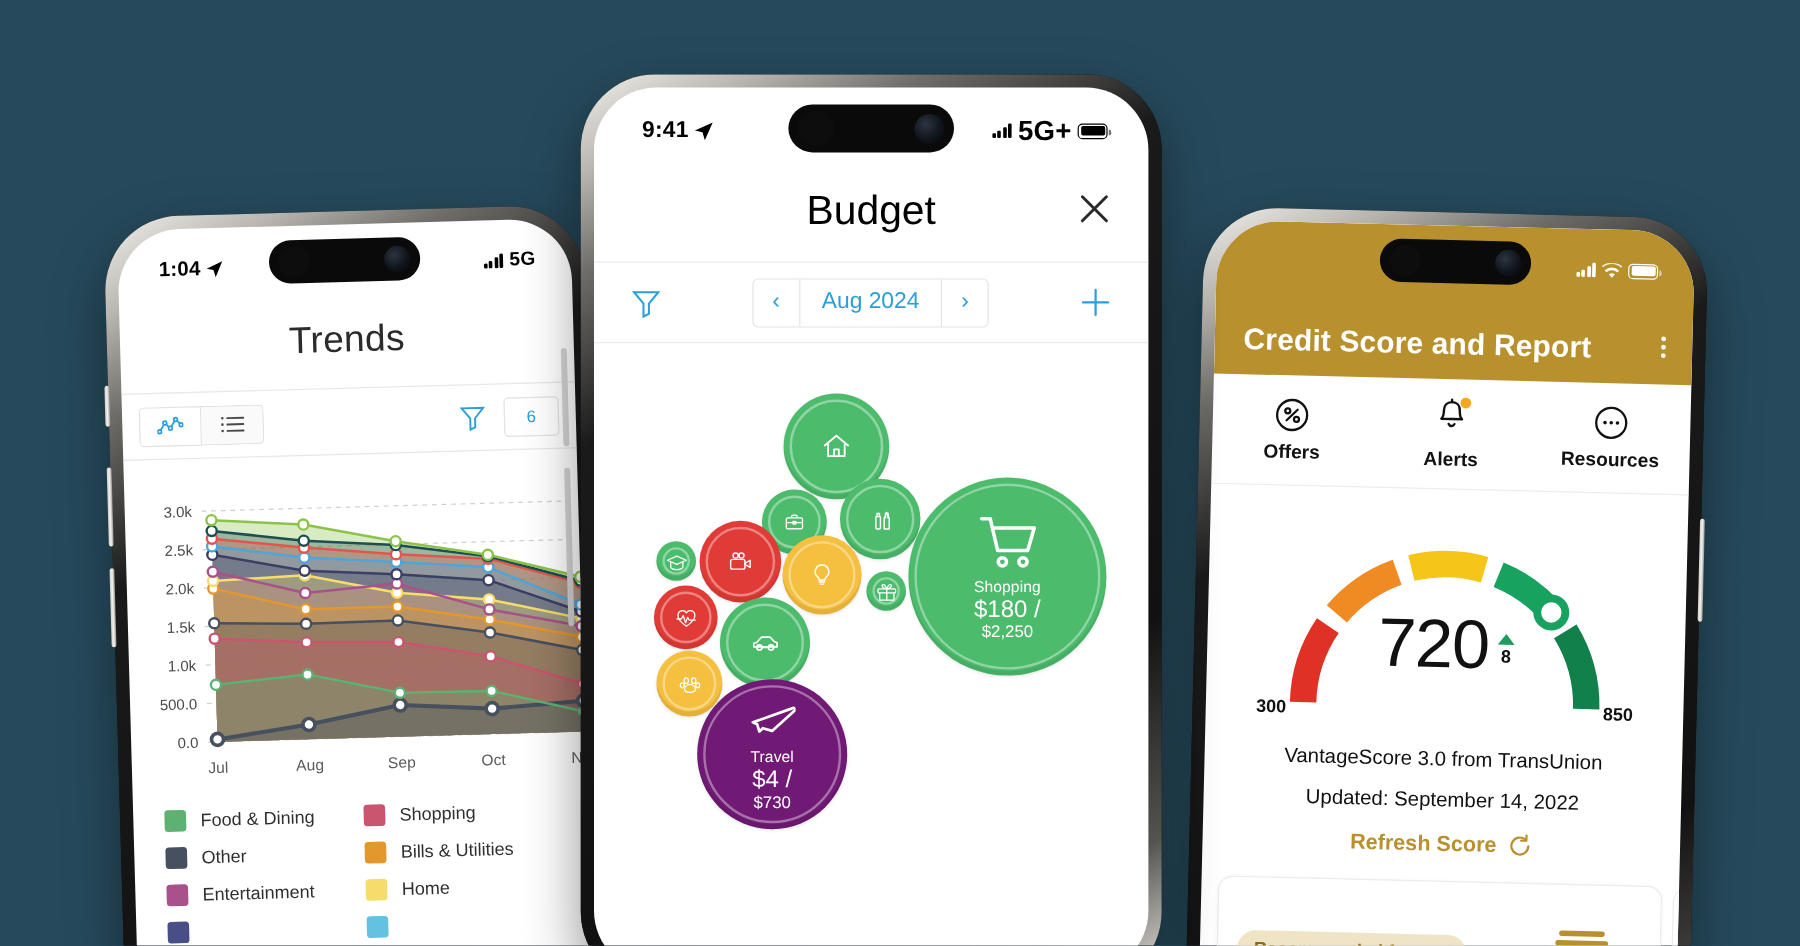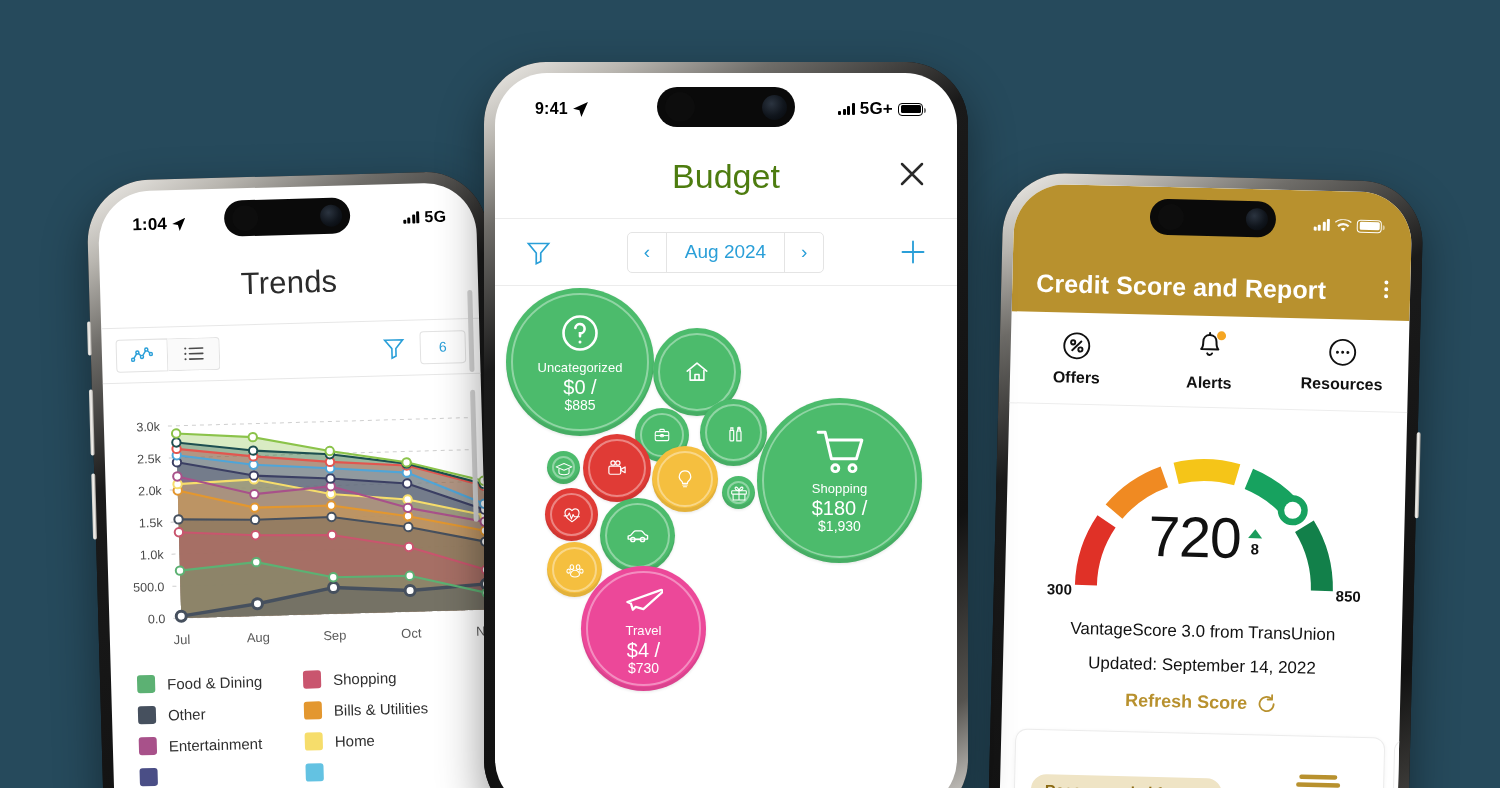--- a/index.html
+++ b/index.html
@@ -101,21 +101,21 @@
 
   
   #phone-center {
     width: 484px; height: 760px;
     left: 484px; top: 62px;
   }
   #phone-center .statusbar { color:#000; padding-top: 16px; }
   #phone-center .notch { width:138px; height:40px; top:14px; }
   .bud-head { padding-top: 84px; position:relative; display:flex;
     align-items:center; justify-content:center; }
-  .bud-title { font-size:34px; color:#4d7c0f; font-weight:400; }
+  .bud-title { font-size:34px; color:#000000; font-weight:400; }
   .bud-close { position:absolute; right:30px; top:86px; width:30px; height:30px; }
   .bud-bar { margin-top:22px; border-top:1px solid #ececec; border-bottom:1px solid #ececec;
     height:68px; display:flex; align-items:center; justify-content:space-between; padding:0 30px; }
   .month-sel { display:flex; align-items:stretch; border-radius:5px; overflow:hidden;
     border:1px solid #e4e4e4; height:41px; }
   .month-sel > div { display:flex; align-items:center; justify-content:center; color:#2a9fd8; }
   .ms-prev, .ms-next { width:39px; font-size:19px; }
   .ms-prev { border-right:1px solid #e4e4e4; }
   .ms-next { border-left:1px solid #e4e4e4; }
   .ms-label { padding:0 18px; font-size:19px; }
@@ -497,33 +497,33 @@
 
   <div class="phone" id="phone-center">
     <div class="phone-inner">
       <div class="notch">
         <div class="dot-l" style="width:30px;height:30px"></div>
         <div class="cam" style="width:25px;height:25px"></div>
       </div>
 
       <div class="statusbar" style="padding:18px 34px 0 40px">
         <div class="sb-left">
-          <span style="font-size:16px">9:41</span>
+          <span style="font-size:19px">9:41</span>
           <svg width="17" height="17" viewBox="0 0 16 16">
             <path d="M15 1 L1 7.2 L7 8.6 L8.8 15 Z" fill="#000"></path>
           </svg>
         </div>
         <div class="sb-right">
           <span class="bars">
               <i></i>
               <i></i>
               <i></i>
               <i></i>
             </span>
-          <span style="font-size:17px">5G+</span>
+          <span style="font-size:23px">5G+</span>
           <span class="batt">
               <i></i>
             </span>
         </div>
       </div>
 
       <div class="bud-head">
         <div class="bud-title">Budget</div>
         <svg class="bud-close" viewBox="0 0 24 24" stroke="#2a2a2a" stroke-width="2" stroke-linecap="round">
           <path d="M4 4 L20 20 M20 4 L4 20"></path>
@@ -538,33 +538,20 @@
           <div class="ms-prev">‹</div>
           <div class="ms-label">Aug 2024</div>
           <div class="ms-next">›</div>
         </div>
         <svg width="28" height="28" viewBox="0 0 24 24" stroke="#2a9fd8" stroke-width="1.6" stroke-linecap="round">
           <path d="M12 3v18M3 12h18"></path>
         </svg>
       </div>
 
       <div class="bubbles" id="bubbles">
-          <div class="bub" style="width: 148px; height: 148px; left: 11px; top: 2px; background: rgb(76, 187, 108);">
-            <span class="ring"></span>
-            <span class="bicon">
-              <svg width="44" height="44" viewBox="0 0 32 32" fill="none" stroke="#fff" stroke-width="1.9">
-                <circle cx="16" cy="16" r="12"></circle>
-                <path d="M12.6 12.4a3.4 3.4 0 1 1 3.4 3.9v2" stroke-linecap="round"></path>
-                <circle cx="16" cy="22.6" r="1.1" fill="#fff" stroke="none"></circle>
-              </svg>
-            </span>
-            <span class="bname">Uncategorized</span>
-            <span class="bamt">$0 /</span>
-            <span class="bden">$885</span>
-          </div>
           <div class="bub" style="width: 88px; height: 88px; left: 158px; top: 42px; background: rgb(76, 187, 108);">
             <span class="ring"></span>
             <span class="bicon">
               <svg width="26" height="26" viewBox="0 0 32 32" fill="none" stroke="#fff" stroke-width="1.9">
                 <path d="M4 15 16 5l12 10" stroke-linecap="round" stroke-linejoin="round"></path>
                 <path d="M7.5 13.3V26h17V13.3" stroke-linejoin="round"></path>
                 <path d="M13.5 26v-7h5v7" stroke-linejoin="round"></path>
               </svg>
             </span>
           </div>
@@ -634,21 +621,21 @@
             <span class="ring"></span>
             <span class="bicon">
               <svg width="50" height="50" viewBox="0 0 32 32" fill="none" stroke="#fff" stroke-width="1.9">
                 <circle cx="13" cy="27" r="2.2"></circle>
                 <circle cx="24" cy="27" r="2.2"></circle>
                 <path d="M2 4h4.5l4 17h16l3.5-12H9" stroke-linecap="round" stroke-linejoin="round"></path>
               </svg>
             </span>
             <span class="bname">Shopping</span>
             <span class="bamt">$180 /</span>
-            <span class="bden">$1,930</span>
+            <span class="bden">$2,250</span>
           </div>
           <div class="bub" style="width: 53px; height: 53px; left: 50px; top: 202px; background: rgb(224, 59, 54);">
             <span class="ring"></span>
             <span class="bicon">
               <svg width="18" height="18" viewBox="0 0 32 32" fill="none" stroke="#fff" stroke-width="1.9">
                 <path d="M16 28S3.5 20.5 3.5 12.2A6.8 6.8 0 0 1 16 8.3a6.8 6.8 0 0 1 12.5 3.9C28.5 20.5 16 28 16 28z" stroke-linejoin="round"></path>
                 <path d="M2 17.5h6.5l2.8-5 3.6 10.5 3-8 2.2 4h9" stroke-linecap="round" stroke-linejoin="round"></path>
               </svg>
             </span>
           </div>
@@ -668,21 +655,21 @@
             <span class="bicon">
               <svg width="18" height="18" viewBox="0 0 32 32" fill="none" stroke="#fff" stroke-width="1.9">
                 <ellipse cx="10.5" cy="11" rx="3.2" ry="4.2"></ellipse>
                 <ellipse cx="21.5" cy="11" rx="3.2" ry="4.2"></ellipse>
                 <ellipse cx="4.6" cy="18" rx="3" ry="3.6"></ellipse>
                 <ellipse cx="27.4" cy="18" rx="3" ry="3.6"></ellipse>
                 <path d="M16 16.5c4.6 0 8 3.6 8 7.2s-3.4 4.6-8 4.6-8-1-8-4.6 3.4-7.2 8-7.2z" stroke-linejoin="round"></path>
               </svg>
             </span>
           </div>
-          <div class="bub" style="width: 125px; height: 125px; left: 86px; top: 280px; background: #ec4899;">
+          <div class="bub" style="width: 125px; height: 125px; left: 86px; top: 280px; background: #701a75;">
             <span class="ring"></span>
             <span class="bicon">
               <svg width="38" height="38" viewBox="0 0 32 32" fill="none" stroke="#fff" stroke-width="1.9">
                 <path d="M2 18.5 30 8.5c1.4-.5 2.2 1.2 1 2.1L15.5 24.5 9 22.6 6.6 25 5 19.8z" stroke-linejoin="round"></path>
               </svg>
             </span>
             <span class="bname">Travel</span>
             <span class="bamt">$4 /</span>
             <span class="bden">$730</span>
           </div>

